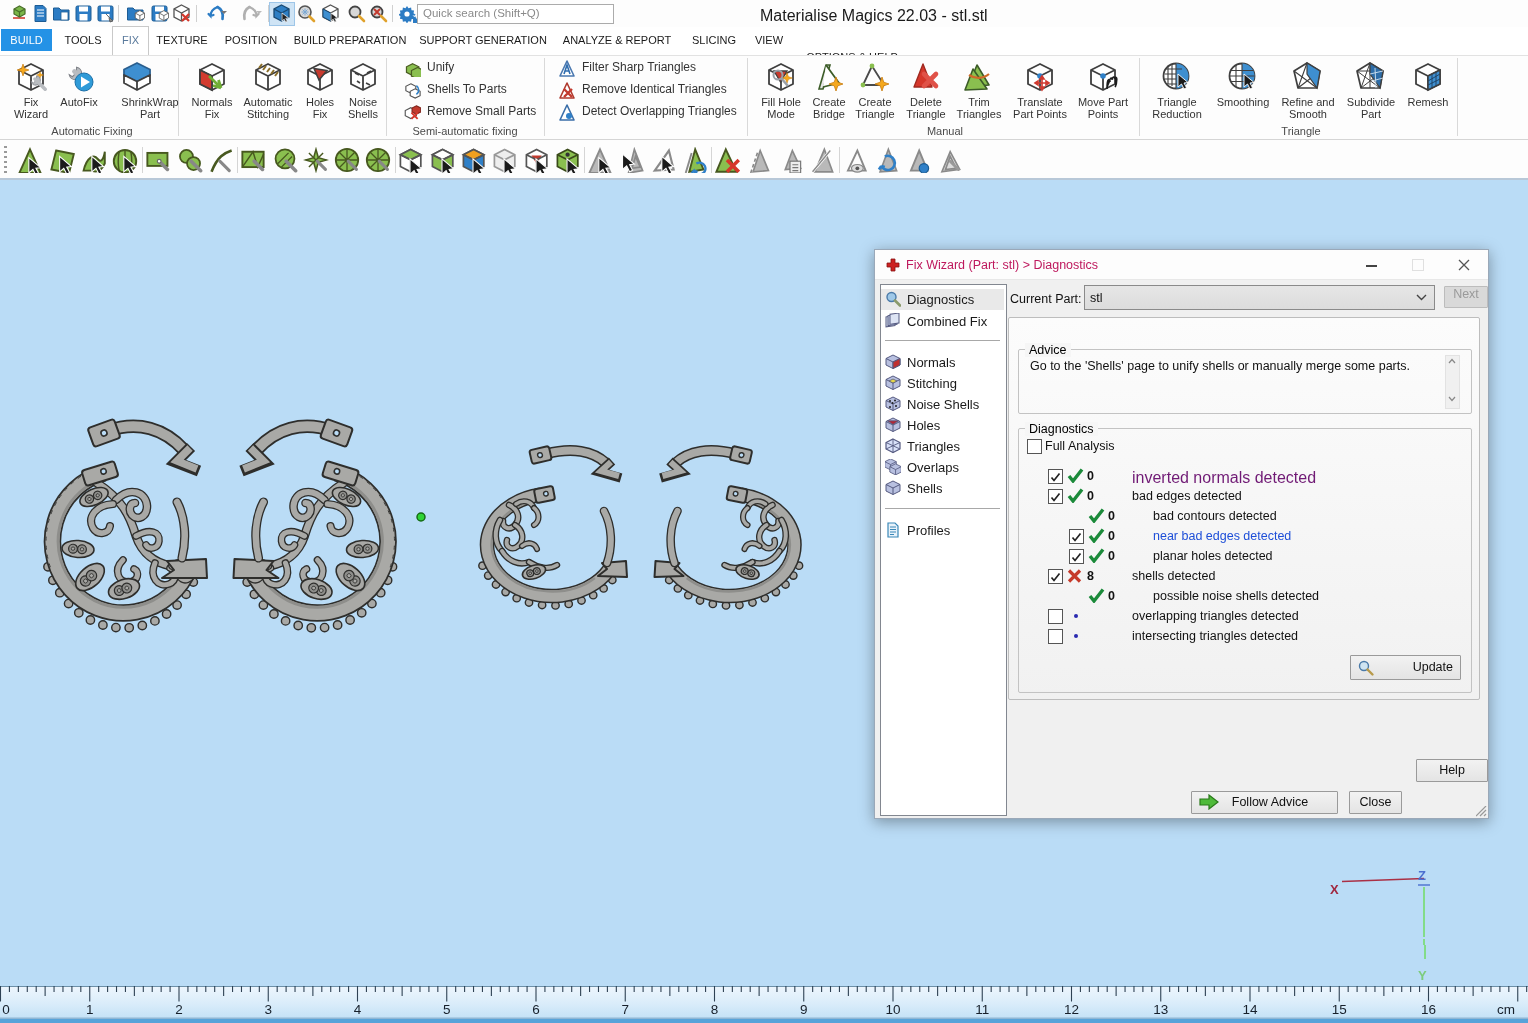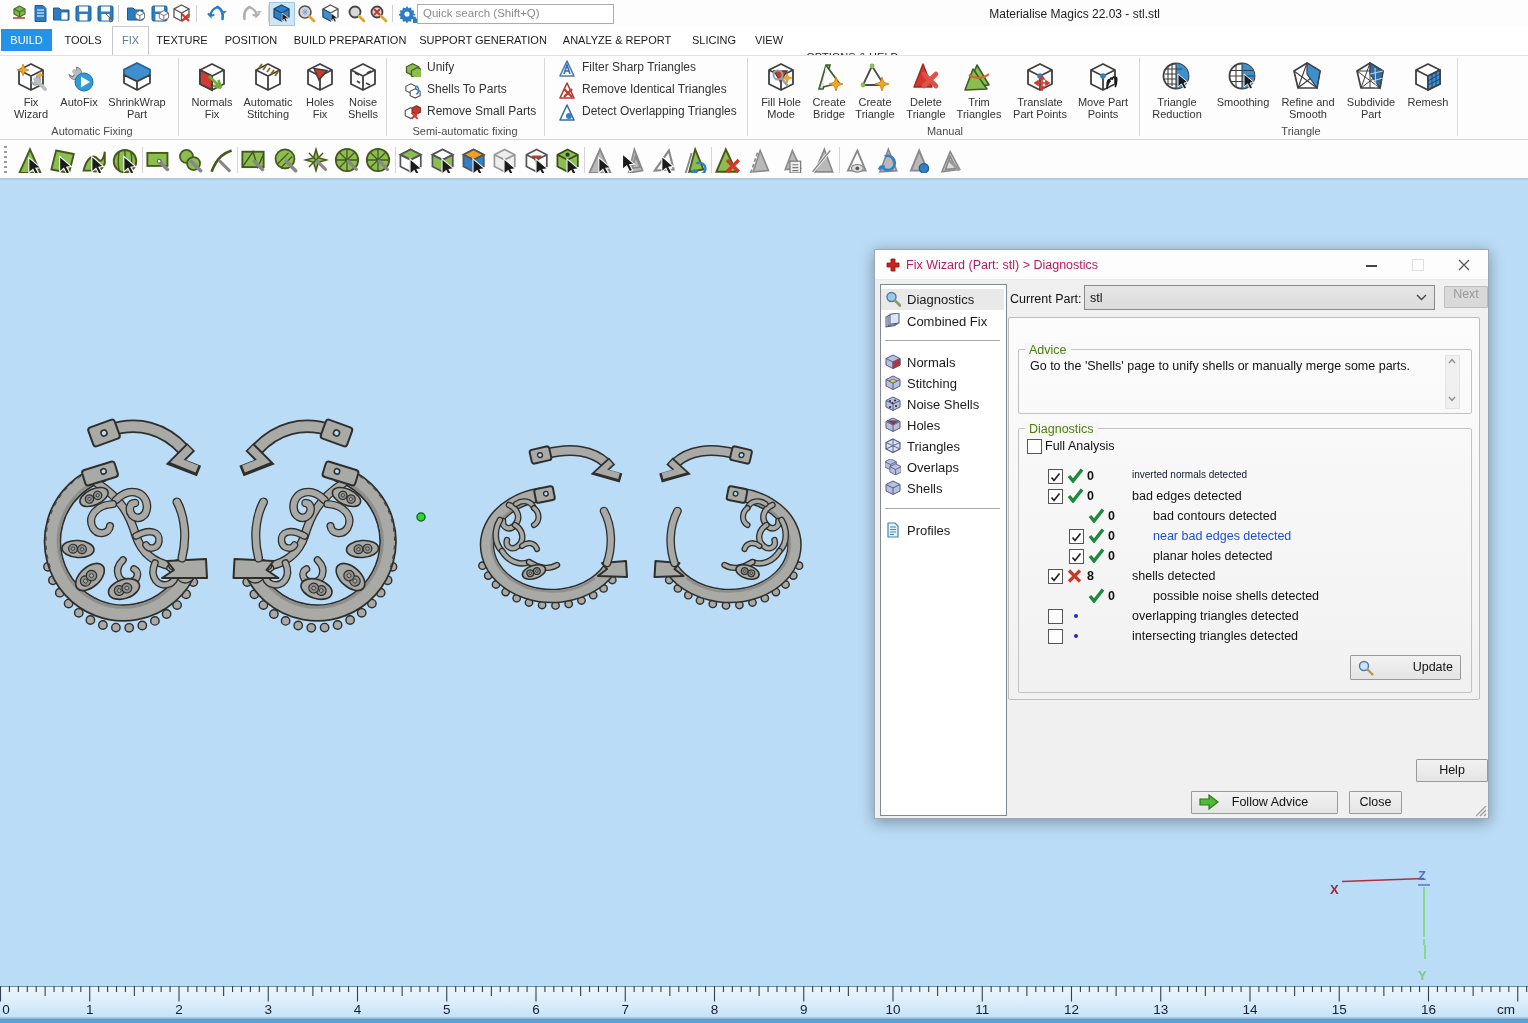--- a/index.html
+++ b/index.html
@@ -1,21 +1,21 @@
 <!DOCTYPE html>
 <html><head><meta charset="utf-8"><style>
 html,body{margin:0;padding:0;width:1528px;height:1023px;overflow:hidden;font-family:"Liberation Sans",sans-serif;background:#fff;}
 .abs{position:absolute;}
 .tab{font-size:11px;color:#1a1a1a;text-align:center;line-height:22px;}
 .rlbl{font-size:12px;color:#333;white-space:nowrap;}
 .blbl{font-size:11px;color:#333;text-align:center;line-height:11.5px;}
 .glbl{font-size:11px;color:#4a4a4a;text-align:center;}
 .btn{background:linear-gradient(#f2f2f2,#e4e4e4);border:1px solid #9a9a9a;box-sizing:border-box;font-size:12.5px;color:#111;text-align:center;border-radius:1px;}
 .gbox{border:1px solid #c3c3c3;border-radius:2px;}
-.glabel{font-size:12.5px;color:#4d7c0f;background:#f6f6f6;padding:0 4px;}
+.glabel{font-size:12.5px;color:#000000;background:#f6f6f6;padding:0 4px;}
 .cb{width:13px;height:13px;background:#fff;border:1px solid #555;box-sizing:content-box;}
 .dlg{background:#f0f0f0;border:1px solid #9aa8b8;box-shadow:0 3px 14px rgba(0,0,0,0.35);}
 </style></head>
 <body>
 
 <svg width="0" height="0" style="position:absolute">
     <defs>
 <g id="cubeoutline">
  <path d="M16 3 L28 9 L28 23 L16 29 L4 23 L4 9 Z" fill="#fff" stroke="#3f3f3f" stroke-width="1.8" stroke-linejoin="round"></path>
  <path d="M4 9 L16 15 L28 9 M16 15 L16 29" fill="none" stroke="#3f3f3f" stroke-width="1.8" stroke-linejoin="round"></path>
@@ -125,21 +125,21 @@
     <path d="M5 5 L11 11 M11 5 L5 11" stroke="#c23a2e" stroke-width="2"></path>
   </svg>
 <div class="abs" style="left:392px;top:5px;width:1px;height:17px;background:#d0d0d0"></div>
 <svg class="abs" style="left:399px;top:4px" width="19" height="19" viewBox="0 0 19 19">
     <path d="M8 2 l1.5 2.2 2.6-0.6 0.4 2.6 2.6 0.4 -0.6 2.6 2.2 1.5 -2.2 1.5 0.6 2.6 -2.6 0.4 -0.4 2.6 -2.6 -0.6 -1.5 2.2 -1.5 -2.2 -2.6 0.6 -0.4 -2.6 -2.6 -0.4 0.6 -2.6 -2.2 -1.5 2.2 -1.5 -0.6 -2.6 2.6 -0.4 0.4 -2.6 2.6 0.6 Z" fill="#2c7cc4"></path>
     <circle cx="8" cy="10" r="2.6" fill="#fff"></circle>
     <path d="M14 11 l1 1.6 2-0.4 0.3 2 2 0.3 -0.4 2 1.6 1 -1.6 1 0.4 2 -2 0.3 -0.3 2 -2 -0.4 -1 1.6" fill="#2c7cc4" stroke="#fff" stroke-width="0.6"></path>
   </svg>
 <div class="abs" style="left:417px;top:4px;width:195px;height:18px;background:#fff;border:1px solid #ababab"></div>
 <div class="abs" style="left:423px;top:7px;font-size:11.5px;color:#8a8a8a">Quick search (Shift+Q)</div>
-<div class="abs" style="left:760px;top:7px;width:400px;text-align:right;font-size:12px;color:#1a1a1a">Materialise Magics 22.03 - stl.stl</div>
+<div class="abs" style="left:760px;top:7px;width:400px;text-align:left;font-size:16px;color:#1a1a1a">Materialise Magics 22.03 - stl.stl</div>
 
 <div class="abs" style="left:0;top:27px;width:1528px;height:28px;background:#fff"></div>
 <div class="abs" style="left:1px;top:29px;width:51px;height:22px;background:#2492e6;color:#fff;font-size:11px;text-align:center;line-height:22px">BUILD</div>
 <div class="abs tab" style="left:3px;top:29px;width:160px">TOOLS</div>
 <div class="abs tab" style="left:102px;top:29px;width:160px">TEXTURE</div>
 <div class="abs tab" style="left:171px;top:29px;width:160px">POSITION</div>
 <div class="abs tab" style="left:270px;top:29px;width:160px">BUILD PREPARATION</div>
 <div class="abs tab" style="left:403px;top:29px;width:160px">SUPPORT GENERATION</div>
 <div class="abs tab" style="left:537px;top:29px;width:160px">ANALYZE &amp; REPORT</div>
 <div class="abs tab" style="left:634px;top:29px;width:160px">SLICING</div>
@@ -269,21 +269,21 @@
     <path d="M15 2 L28 10 L25 27 L15 13 Z" fill="#2d6da8" stroke="#3f3f3f" stroke-width="1.2"></path>
     <path d="M15 13 L28 10 M20 7 L21 27 M17 20 L28 17" stroke="#cfe2f2" stroke-width="0.9"></path>
   </svg>
 <svg class="abs" style="left:1412px;top:61px" width="32" height="32" viewBox="0 0 32 32">
     <use href="#cubeoutline"></use>
     <path d="M16 15 L28 9 L28 23 L16 29 Z" fill="#3e8fd0" stroke="#3f3f3f" stroke-width="1.5"></path>
     <path d="M16 20 L28 13 M16 24 L28 18 M20 13 V 27 M24 11 V 25" stroke="#1d3d5c" stroke-width="0.9"></path>
   </svg>
 <div class="abs blbl" style="left:-14px;top:97px;width:90px">Fix<br>Wizard</div>
 <div class="abs blbl" style="left:34px;top:97px;width:90px">AutoFix</div>
-<div class="abs blbl" style="left:92px;top:97px;width:90px">ShrinkWrap<br>Part</div>
+<div class="abs blbl" style="left:105px;top:97px;width:90px">ShrinkWrap<br>Part</div>
 <div class="abs blbl" style="left:167px;top:97px;width:90px">Normals<br>Fix</div>
 <div class="abs blbl" style="left:223px;top:97px;width:90px">Automatic<br>Stitching</div>
 <div class="abs blbl" style="left:275px;top:97px;width:90px">Holes<br>Fix</div>
 <div class="abs blbl" style="left:318px;top:97px;width:90px">Noise<br>Shells</div>
 <div class="abs blbl" style="left:736px;top:97px;width:90px">Fill Hole<br>Mode</div>
 <div class="abs blbl" style="left:784px;top:97px;width:90px">Create<br>Bridge</div>
 <div class="abs blbl" style="left:830px;top:97px;width:90px">Create<br>Triangle</div>
 <div class="abs blbl" style="left:881px;top:97px;width:90px">Delete<br>Triangle</div>
 <div class="abs blbl" style="left:934px;top:97px;width:90px">Trim<br>Triangles</div>
 <div class="abs blbl" style="left:995px;top:97px;width:90px">Translate<br>Part Points</div>
@@ -948,21 +948,21 @@
     <div class="abs glabel" style="left:150px;top:172px">Diagnostics</div>
     <div class="abs cb" style="left:152px;top:189px"></div>
     <div class="abs" style="left:170px;top:189px;font-size:12.5px;color:#111">Full Analysis</div>
     <div class="abs cb" style="left:173px;top:219px"><svg width="13" height="13" viewBox="0 0 13 13">
         <path d="M2.5 6.5 L5 9.5 L10.5 2.5" stroke="#222" stroke-width="1.7" fill="none"></path>
       </svg></div>
     <svg class="abs" style="left:192px;top:218px" width="17" height="15" viewBox="0 0 17 15">
       <path d="M2 8 L6 13 L15 1.5" stroke="#1b8a3a" stroke-width="3.4" fill="none"></path>
     </svg>
     <div class="abs" style="left:212px;top:219px;font-size:12.5px;font-weight:bold;color:#111">0</div>
-    <div class="abs" style="left:257px;top:219px;font-size:10px;color:#0f172a">inverted normals detected</div>
+    <div class="abs" style="left:257px;top:219px;font-size:16px;color:#701a75">inverted normals detected</div>
     <div class="abs cb" style="left:173px;top:239px"><svg width="13" height="13" viewBox="0 0 13 13">
         <path d="M2.5 6.5 L5 9.5 L10.5 2.5" stroke="#222" stroke-width="1.7" fill="none"></path>
       </svg></div>
     <svg class="abs" style="left:192px;top:238px" width="17" height="15" viewBox="0 0 17 15">
       <path d="M2 8 L6 13 L15 1.5" stroke="#1b8a3a" stroke-width="3.4" fill="none"></path>
     </svg>
     <div class="abs" style="left:212px;top:239px;font-size:12.5px;font-weight:bold;color:#111">0</div>
     <div class="abs" style="left:257px;top:239px;font-size:12.5px;color:#111">bad edges detected</div>
     <svg class="abs" style="left:213px;top:258px" width="17" height="15" viewBox="0 0 17 15">
       <path d="M2 8 L6 13 L15 1.5" stroke="#1b8a3a" stroke-width="3.4" fill="none"></path>

